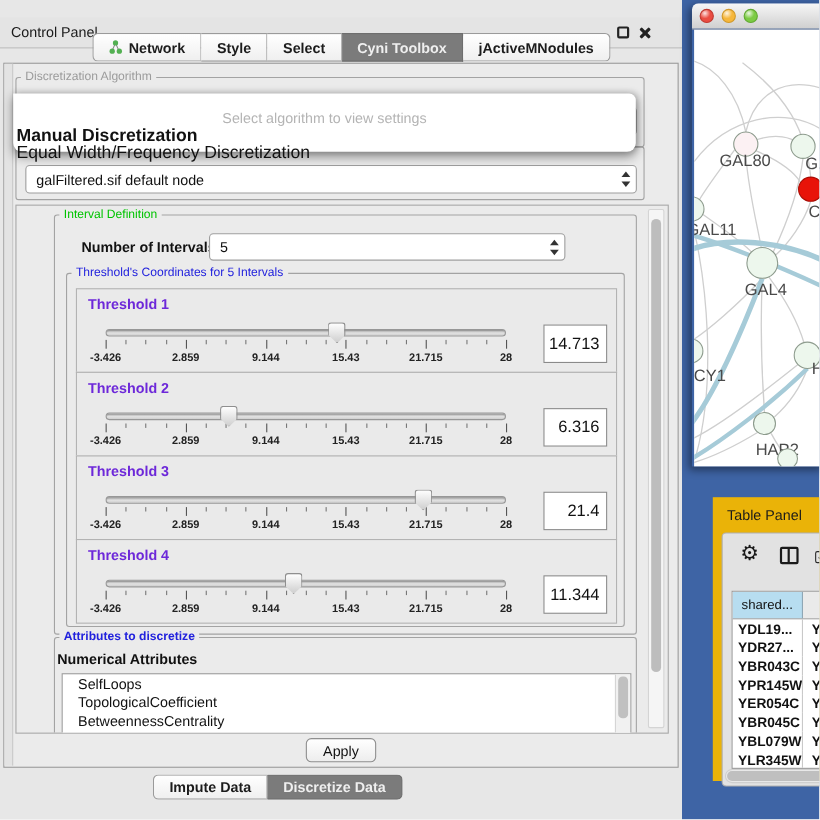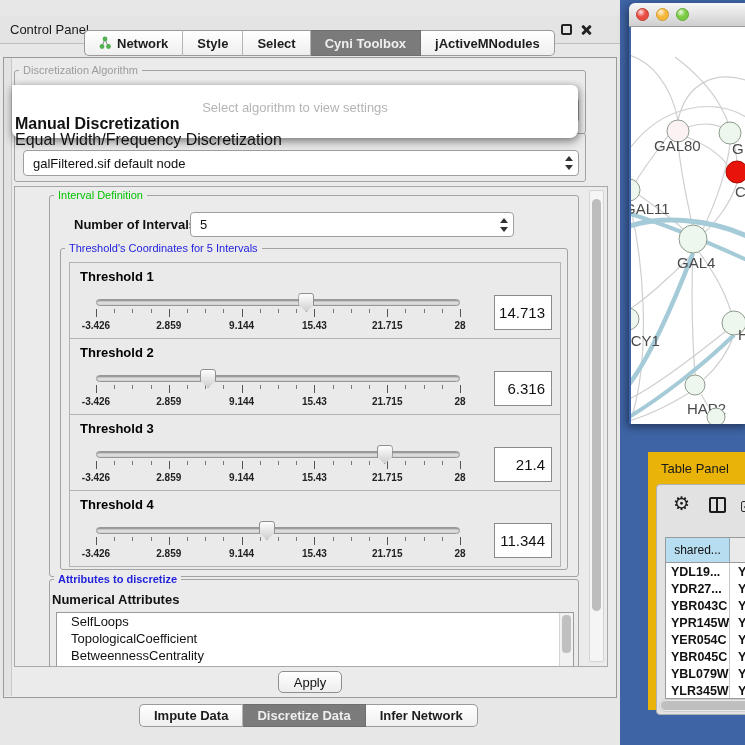--- a/index.html
+++ b/index.html
@@ -53,21 +53,21 @@
 
   .ig{position:absolute;left:34px;top:8px;width:530px;height:382px;}
   .ig>.grouplabel{color:#00c400;}
   .num-label{position:absolute;left:24px;top:21px;font-size:13px;font-weight:bold;color:#111;}
   .tg{position:absolute;left:10px;top:52px;width:508px;height:322px;}
   .tg>.grouplabel{color:#2222dd;}
 
   #thresh-blocks{position:absolute;left:8px;top:13px;width:492px;}
   .tblock{position:relative;height:77px;background:#eaeaea;border:1px solid #b3b3b3;margin-top:-1px;}
   .tblock:first-child{margin-top:0;}
-  .tlabel{position:absolute;left:10px;top:6px;font-size:13px;font-weight:bold;color:#000000;}
+  .tlabel{position:absolute;left:10px;top:6px;font-size:13px;font-weight:bold;color:#6d28d9;}
   .slider{position:absolute;left:24px;top:28px;width:368px;height:46px;}
   .track{position:absolute;left:2px;right:2px;top:8px;height:7px;border:1px solid #979797;border-radius:4px;
          background:linear-gradient(#a9a9a9,#e2e2e2 55%,#cecece);box-shadow:inset 0 1px 1px rgba(0,0,0,.15);}
   .handle{position:absolute;top:2px;width:16px;height:19px;background:linear-gradient(#fefefe,#cfcfcf);
           border:1px solid #8f8f8f;border-radius:3px 3px 0 0;
           clip-path:polygon(0 0,100% 0,100% 60%,50% 100%,0 60%);}
   .ticks{position:absolute;left:2px;right:2px;top:18px;height:9px;}
   .tick{position:absolute;top:0;width:1px;height:8px;background:#555;}
   .tick.minor{height:4px;background:#777;}
   .tlabels{position:absolute;left:2px;right:2px;top:29px;height:12px;}
@@ -380,23 +380,20 @@
     </div>
 
     <div class="abs apply-btn">Apply</div>
 
     <div class="abs tabs-row tabs-bottom">
       <div class="seg">
           <span>Impute Data</span>
         </div>
       <div class="seg sel">
           <span>Discretize Data</span>
-        </div>
-      <div class="seg">
-          <span>Infer Network</span>
         </div>
     </div>
   </div>
 
   <div class="abs desktop"></div>
 
   <div class="abs net-window">
     <div class="net-titlebar">
       <span class="light red"></span>
       <span class="light yellow"></span>

